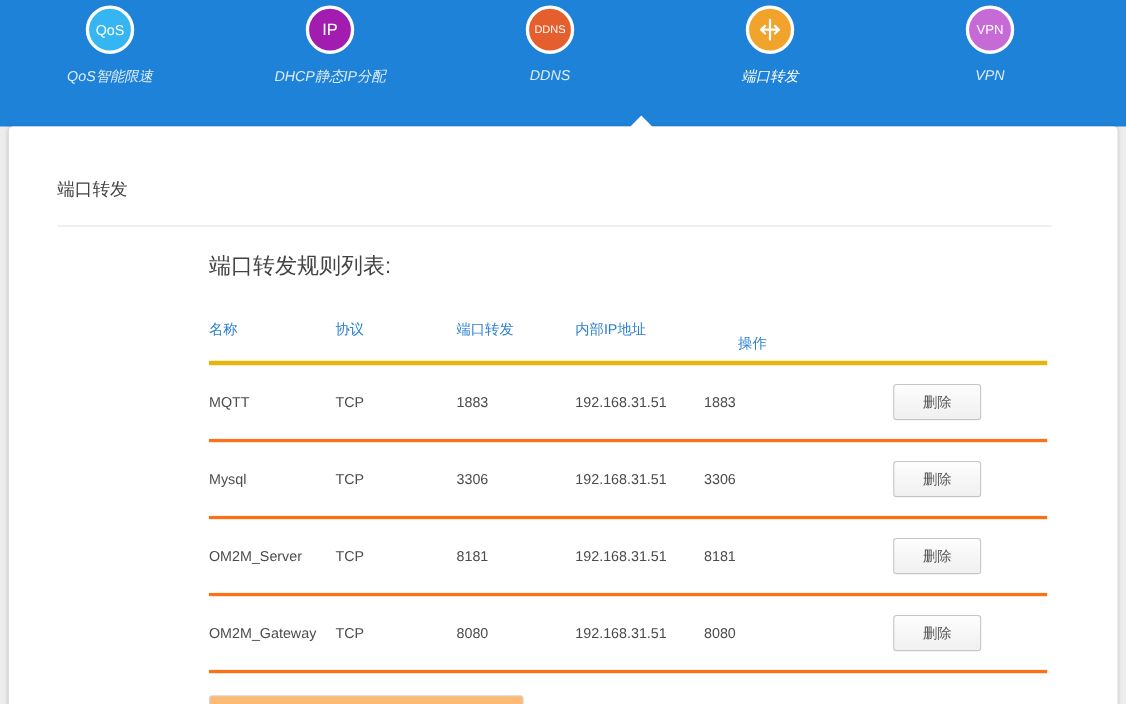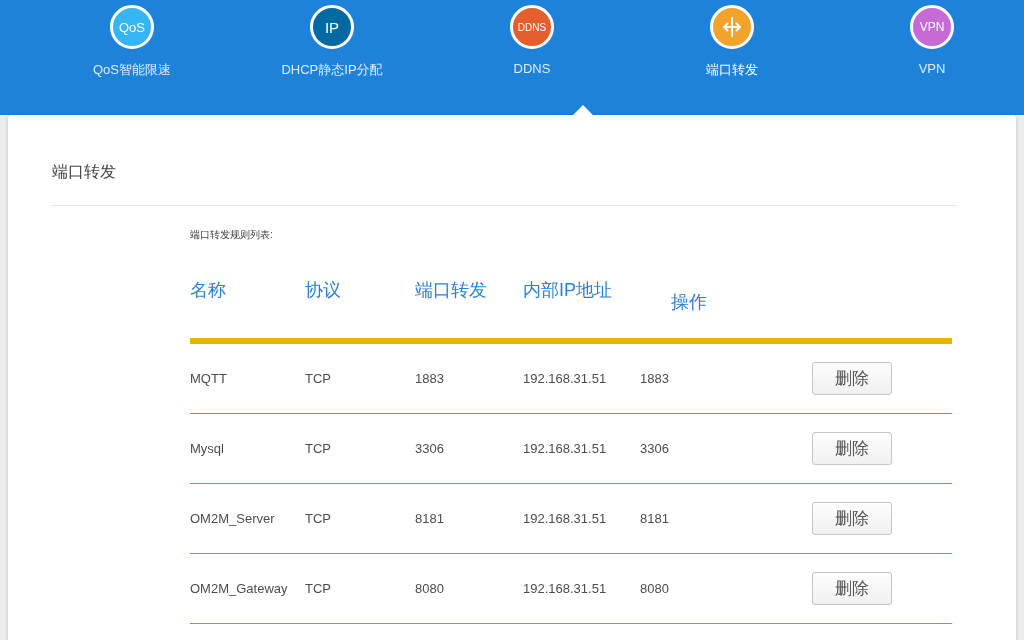--- a/index.html
+++ b/index.html
@@ -41,20 +41,21 @@
   }
   .ct-qos  { font-size: 13px; }
   .ct-ip   { font-size: 15px; }
   .ct-ddns { font-size: 10px; }
   .ct-vpn  { font-size: 12px; }
   .nav-label {
     margin-top: 12px;
     font-size: 13px;
     color: rgba(255,255,255,0.85);
     white-space: nowrap;
+    font-style: italic;
   }
   .nav-item.active .nav-label { color: #ffffff; }
 
   
   .panel {
     position: absolute;
     left: 8px;
     right: 8px;
     top: 115px;
     height: 560px;
@@ -79,82 +80,82 @@
   }
   .title-divider, .bottom-divider {
     height: 1px;
     background: #e4e4e4;
     margin: 22px 60px 0 44px;
   }
 
   .content { margin: 0 64px 0 182px; }
   .list-label {
     padding-top: 22px;
-    font-size: 10px;
+    font-size: 20px;
     color: #424242;
   }
 
   
   .thead, .trow {
     display: grid;
     grid-template-columns: 115px 110px 108px 117px 172px auto;
     align-items: center;
   }
   .thead {
-    padding: 24px 0 24px;
-    border-bottom: 6px solid #eab308;
-    font-size: 18px;
+    padding: 24px 0 7px;
+    border-bottom: 4px solid #eab308;
+    font-size: 13px;
     color: #2b7fd0;
   }
   .th-action { padding-left: 31px; margin-top: 24px; }
   .trow {
     height: 70px;
-    border-bottom: 1px solid #f97316;
+    border-bottom: 3px solid #f97316;
     font-size: 13px;
     color: #4c4c4c;
   }
   .del-btn {
     width: 80px;
     height: 33px;
     background: linear-gradient(#fdfdfd, #f0f0f0);
     border: 1px solid #c6c6c6;
     border-radius: 3px;
-    font-size: 17px;
+    font-size: 13px;
     color: #555555;
     font-family: inherit;
     cursor: pointer;
   }
   .add-btn {
     margin-top: 20px;
     width: 286px;
     height: 31px;
     background: #fdba74;
     border: 1px solid #d6d6d6;
     border-radius: 3px;
     font-size: 13px;
     color: #555555;
     font-family: inherit;
     cursor: pointer;
   }
 </style>
 </head>
 <body>
 
-<div class="topnav" style="background: rgb(31, 130, 217); padding-left: 32px;">
+<div class="topnav" style="background: rgb(31, 130, 217);">
   <div class="topnav-inner">
 
     <div class="nav-item">
       <div class="circle" style="background: rgb(53, 182, 242);">
         <span class="ct-qos">QoS</span>
       </div>
       <div class="nav-label">QoS智能限速</div>
     </div>
 
     <div class="nav-item">
-      <div class="circle" style="background: #0369a1;">
+      <div class="circle" style="background: #a21caf;">
         <span class="ct-ip">IP</span>
       </div>
       <div class="nav-label">DHCP静态IP分配</div>
     </div>
 
     <div class="nav-item">
       <div class="circle" style="background: rgb(228, 95, 45);">
         <span class="ct-ddns">DDNS</span>
       </div>
       <div class="nav-label">DDNS</div>

